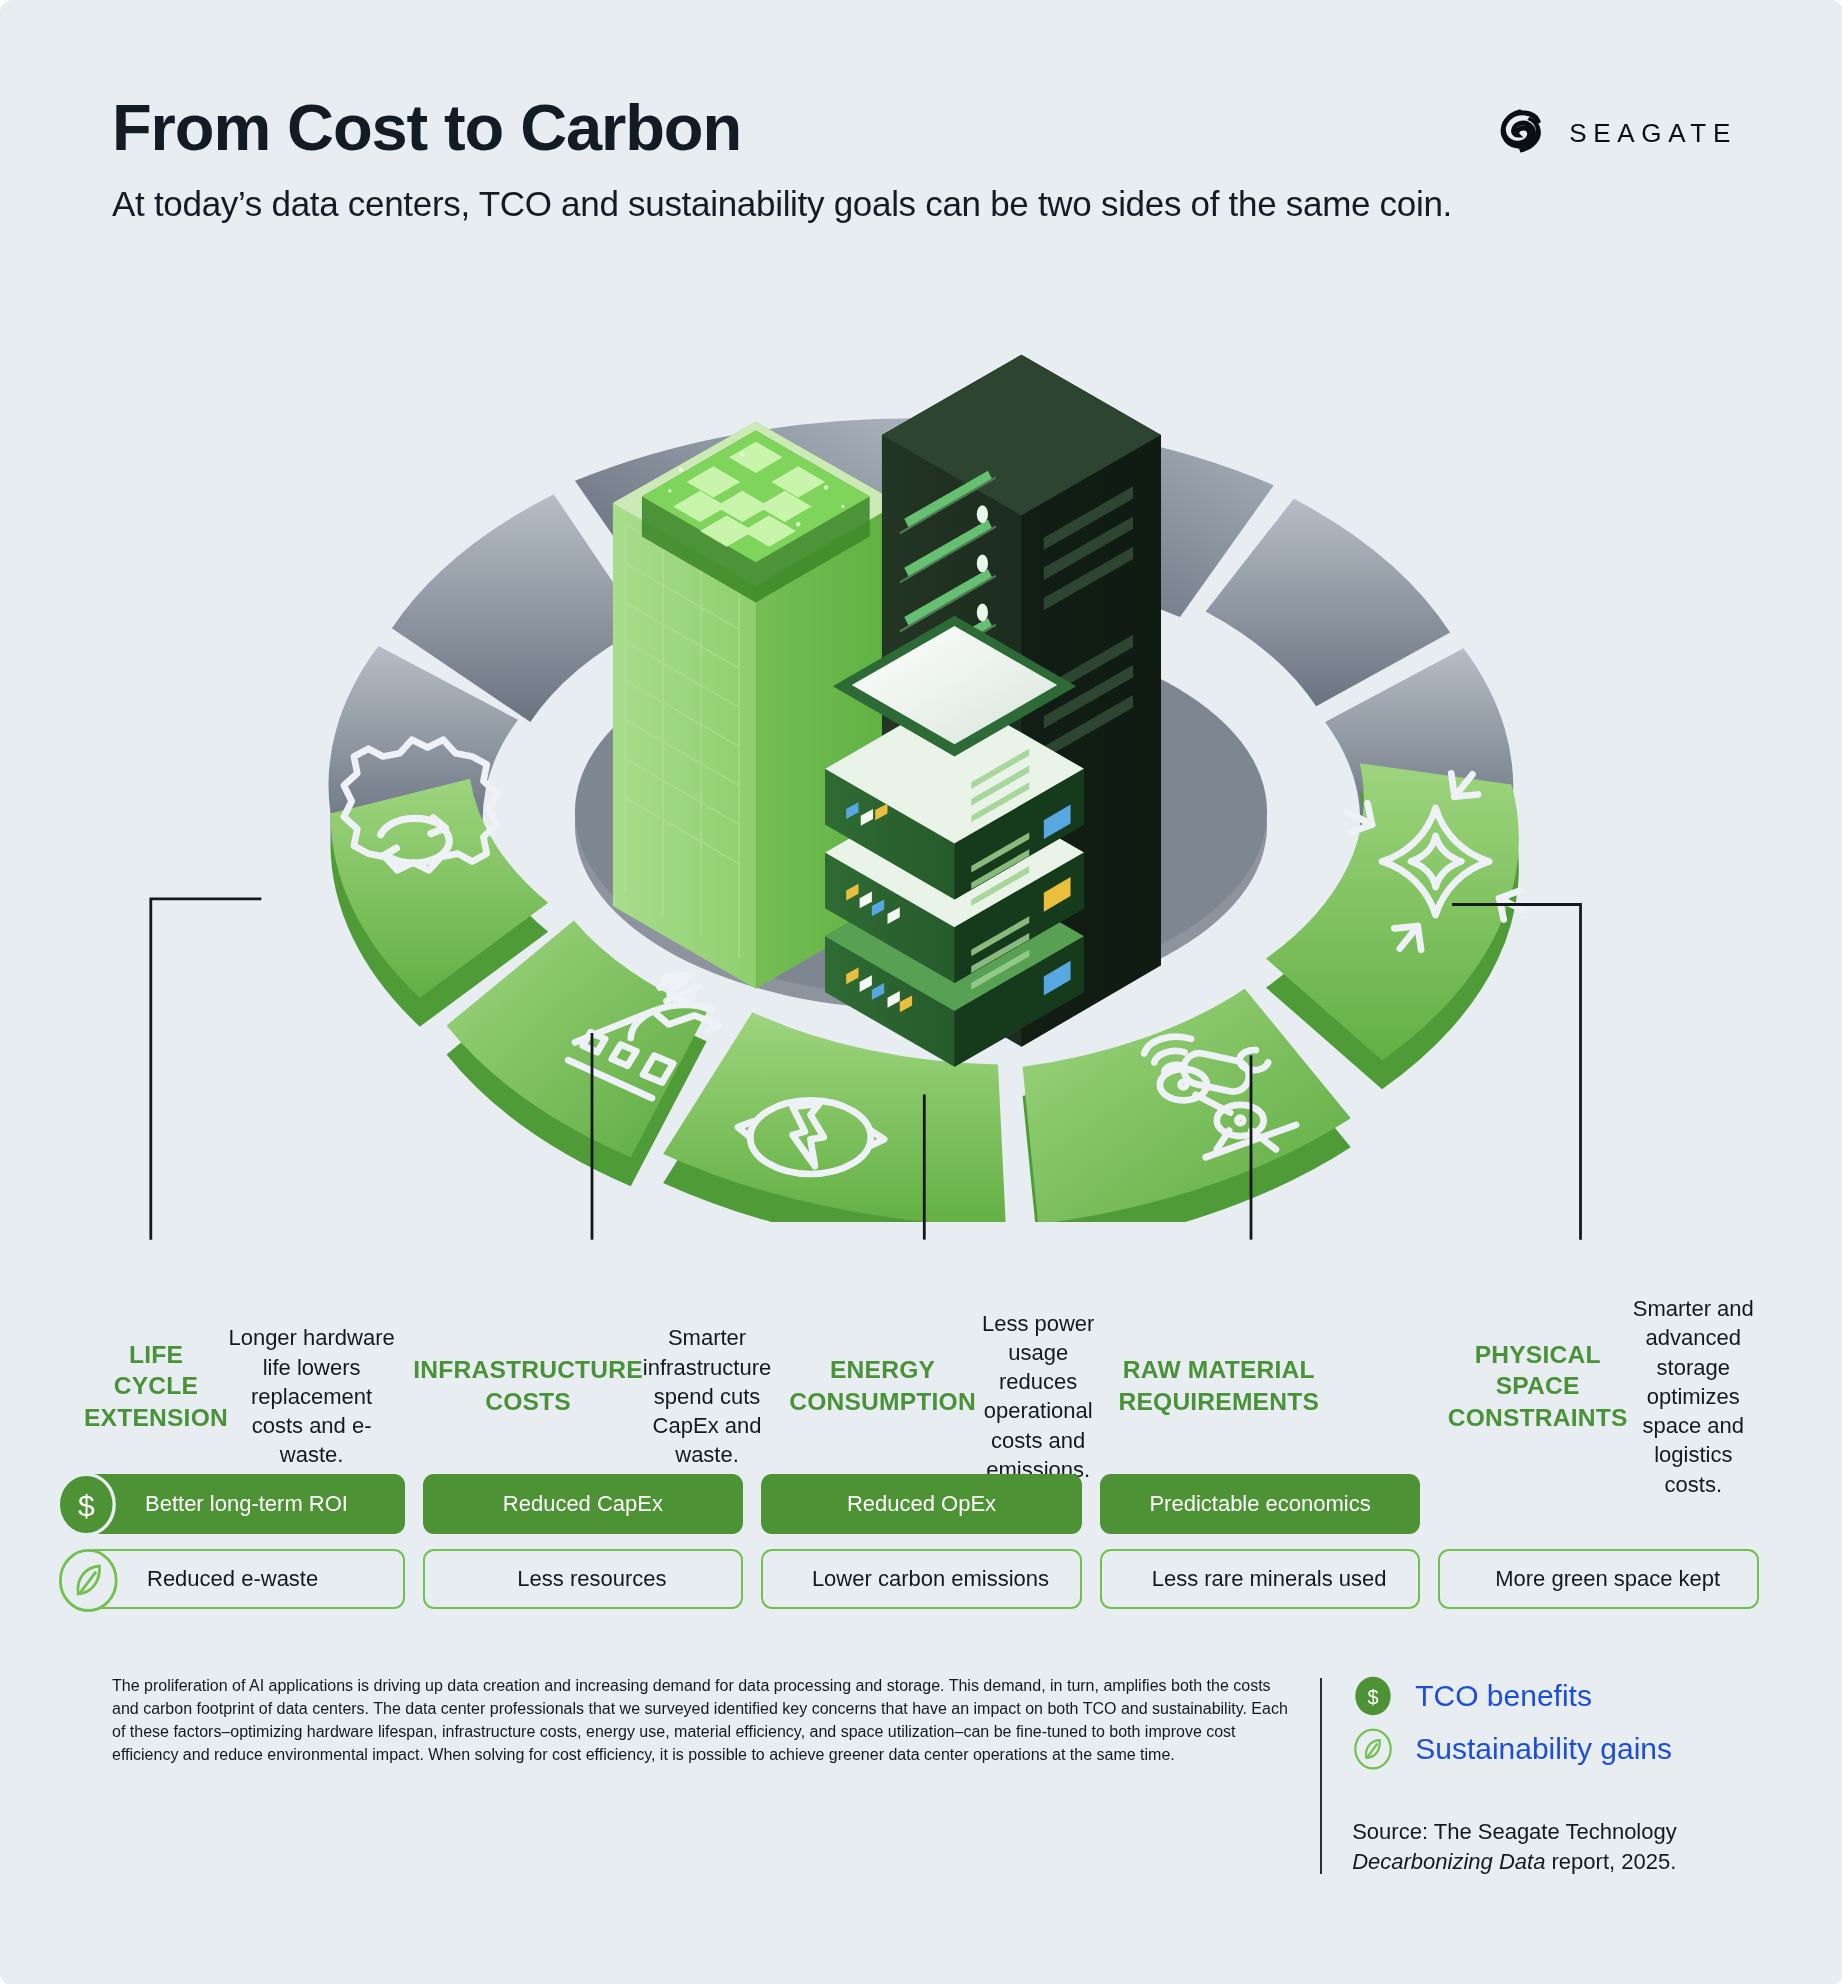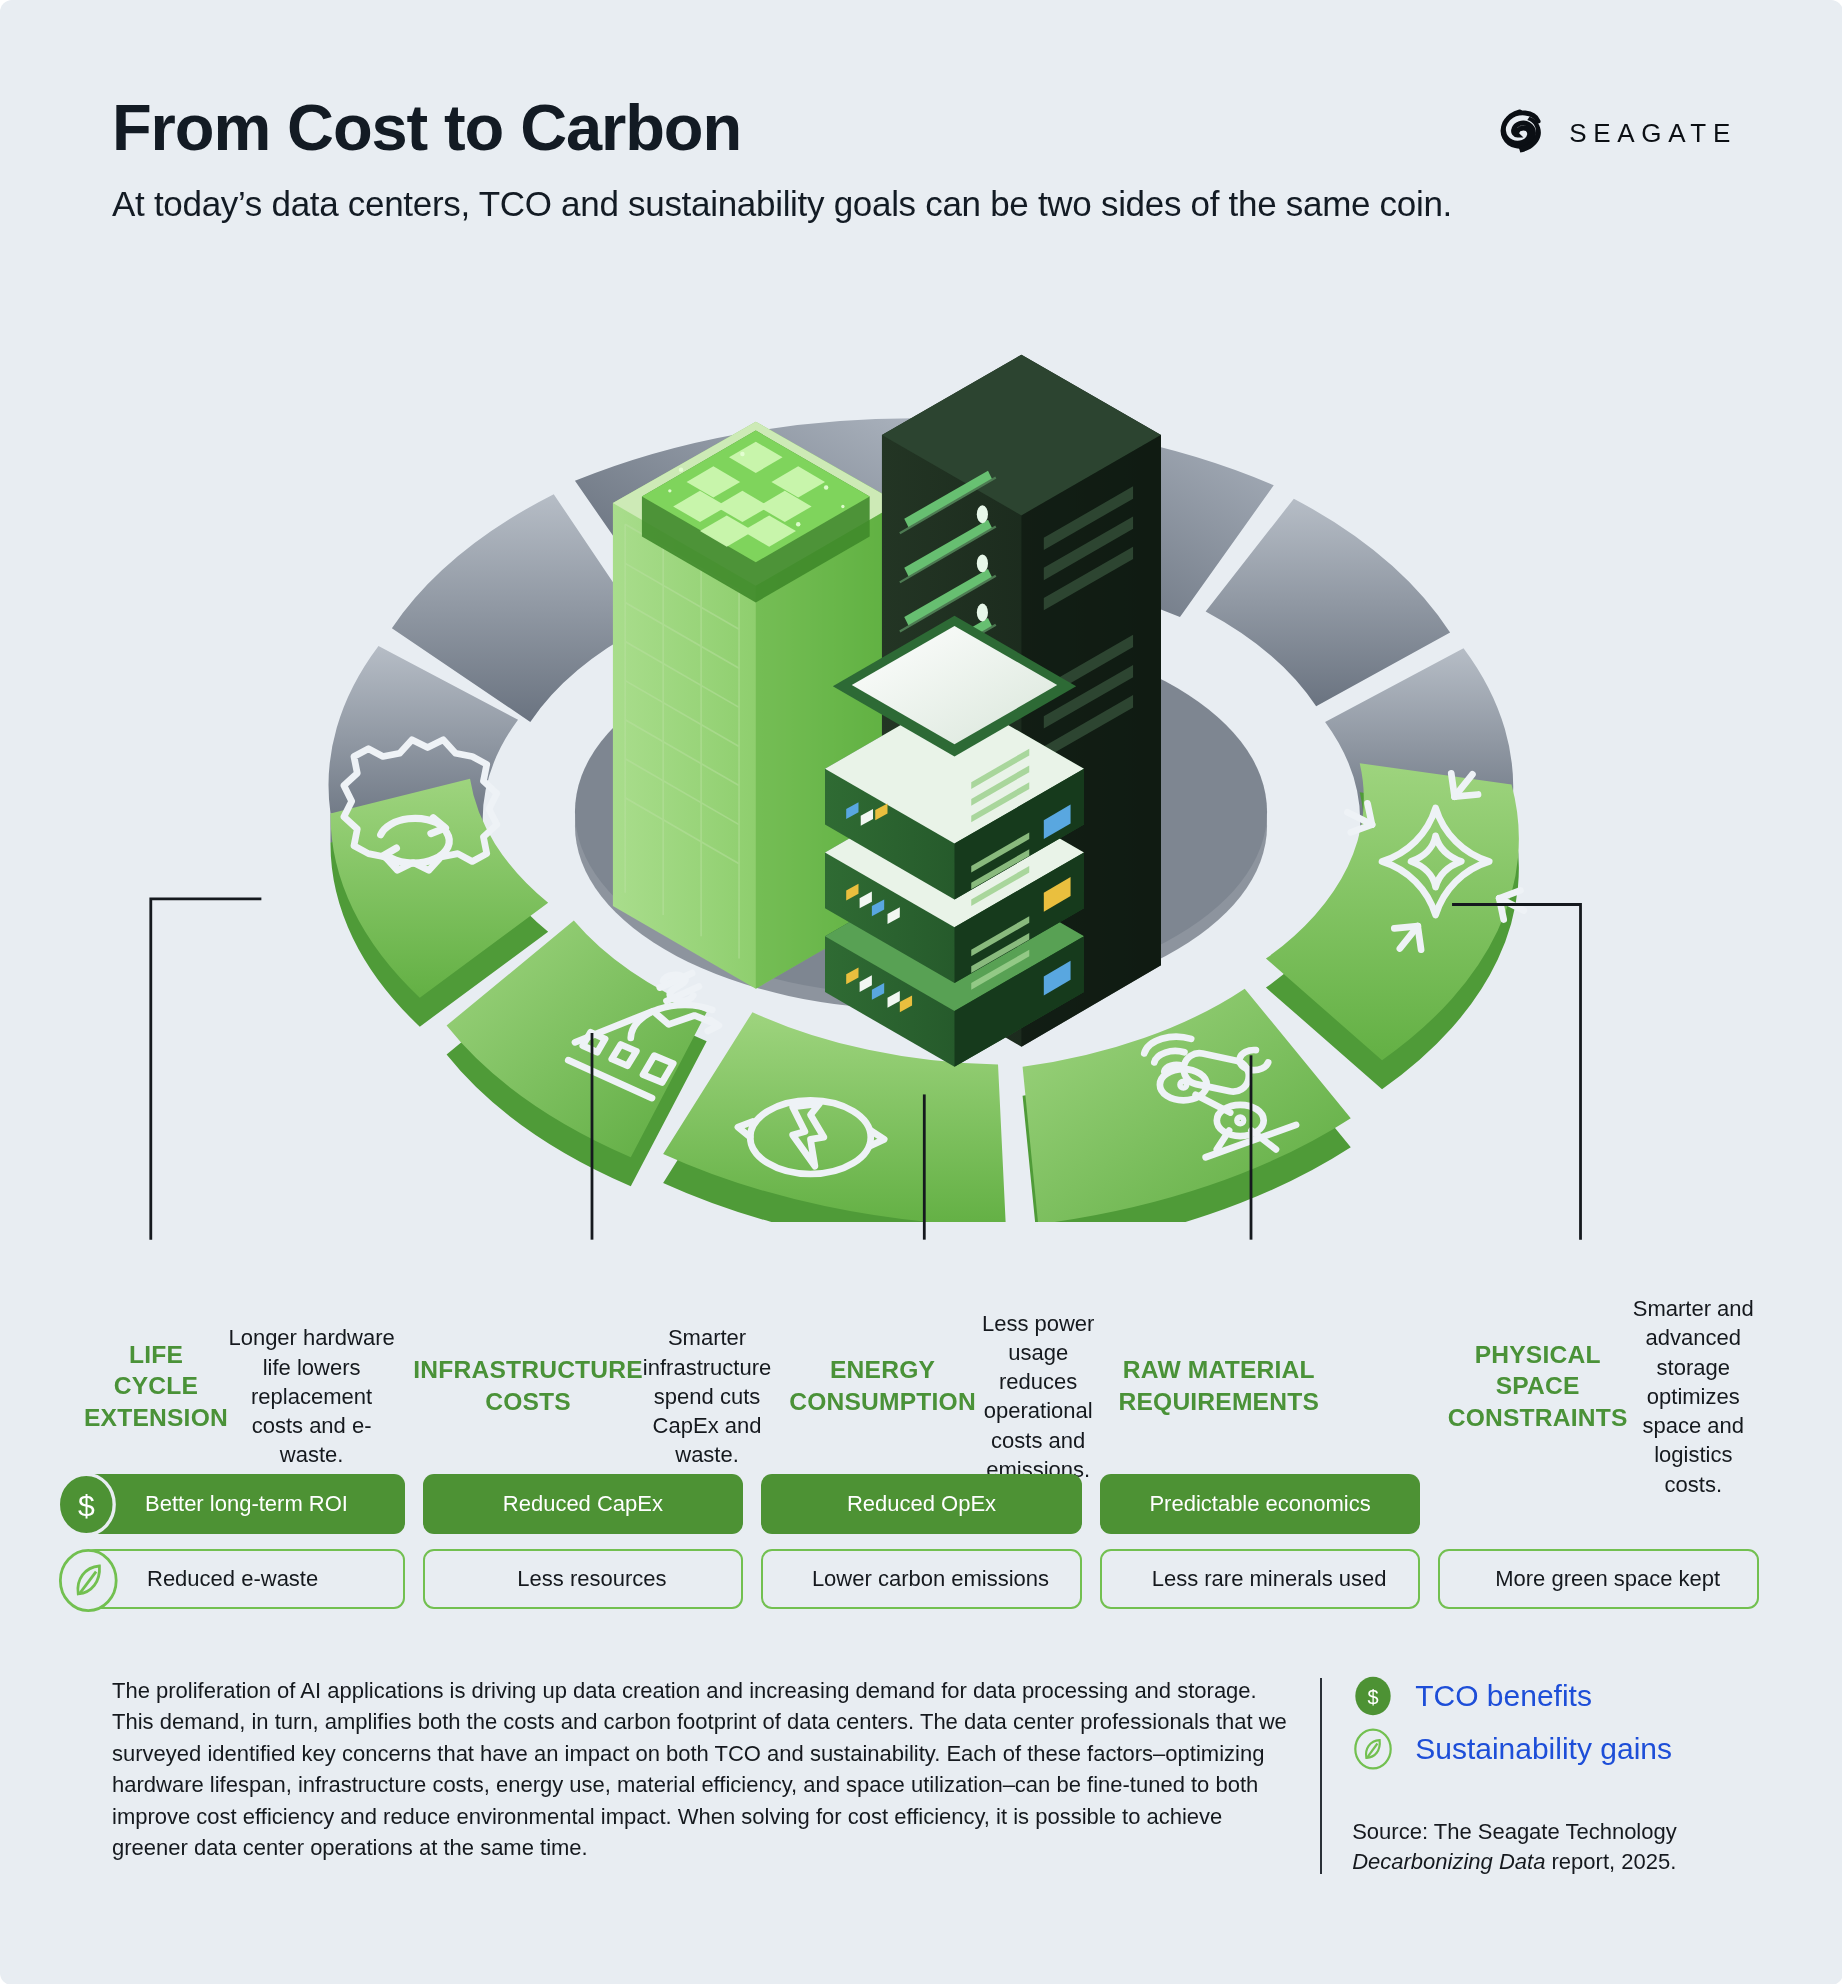--- a/index.html
+++ b/index.html
@@ -69,21 +69,21 @@
   .badge.outline{background:transparent;border:2.2px solid #72c050;color:#15191e;padding-left:18px;}
   .badge.has-icon{justify-content:flex-start;padding-left:61px;}
   .badge-icon{
     position:absolute;left:-29px;top:-3.4px;width:67px;height:67px;
     display:flex;align-items:center;justify-content:center;
   }
 
   
   #footer{position:absolute;left:112px;top:1675px;width:1647px;display:flex;}
   #footer-text{
-    width:1189px;font-size:22px;line-height:1.43;color:#15191e;
+    width:1189px;font-size:16px;line-height:1.43;color:#15191e;
   }
   #footer-divider{
     width:2.2px;background:#2a3038;margin:3.4px 30px 3.4px 19px;align-self:stretch;
   }
   #footer-right{flex:1;}
   .legend-row{display:flex;align-items:center;gap:21px;margin-bottom:11px;}
   .legend-icon{width:42px;height:42px;display:flex;align-items:center;justify-content:center;flex:none;}
   .legend-label{font-size:30px;color:#1d4ed8;}
   #source{margin-top:47px;font-size:22px;line-height:1.38;color:#15191e;}
   #source .it{font-style:italic;}

